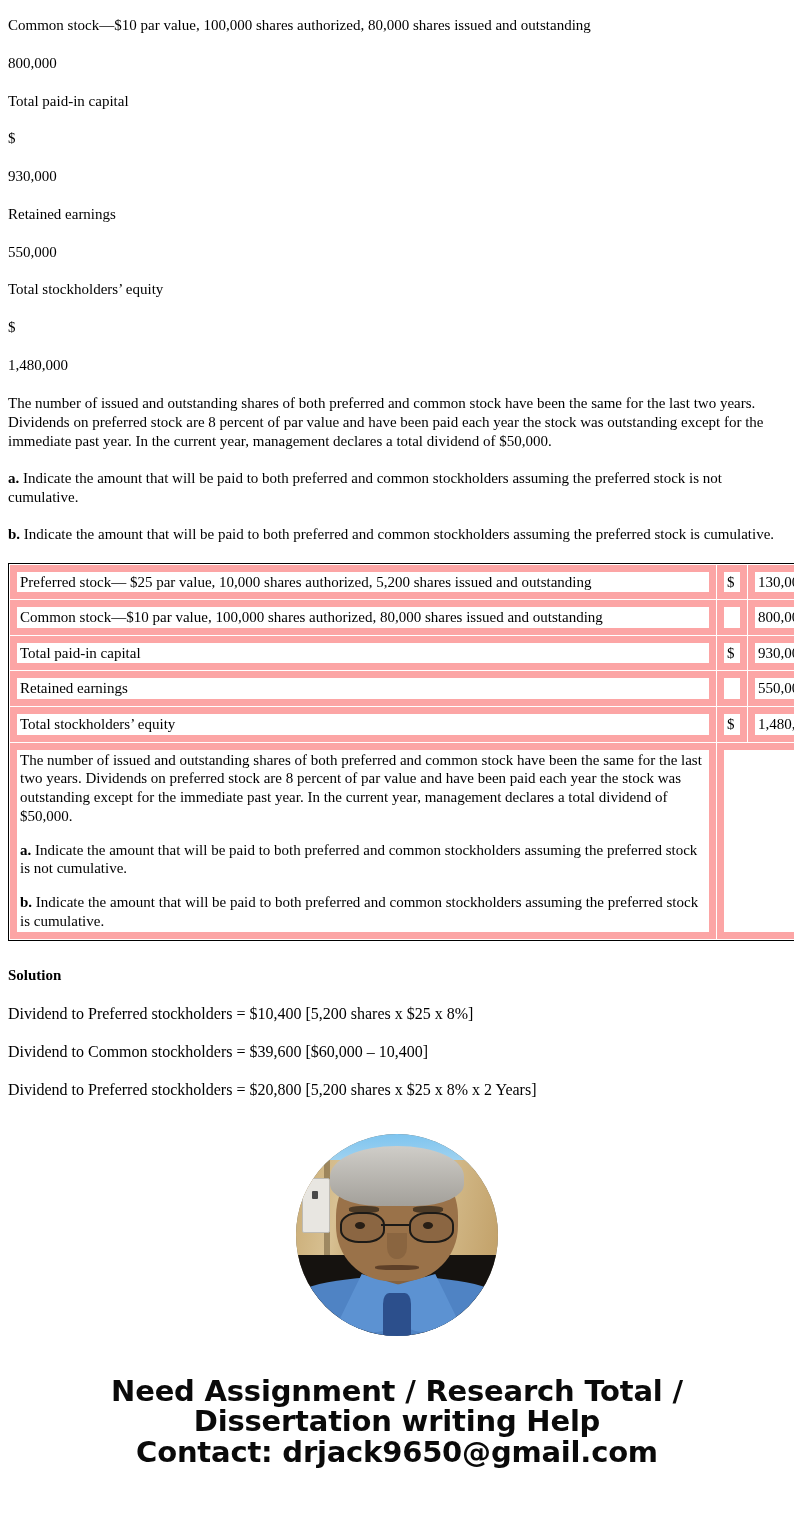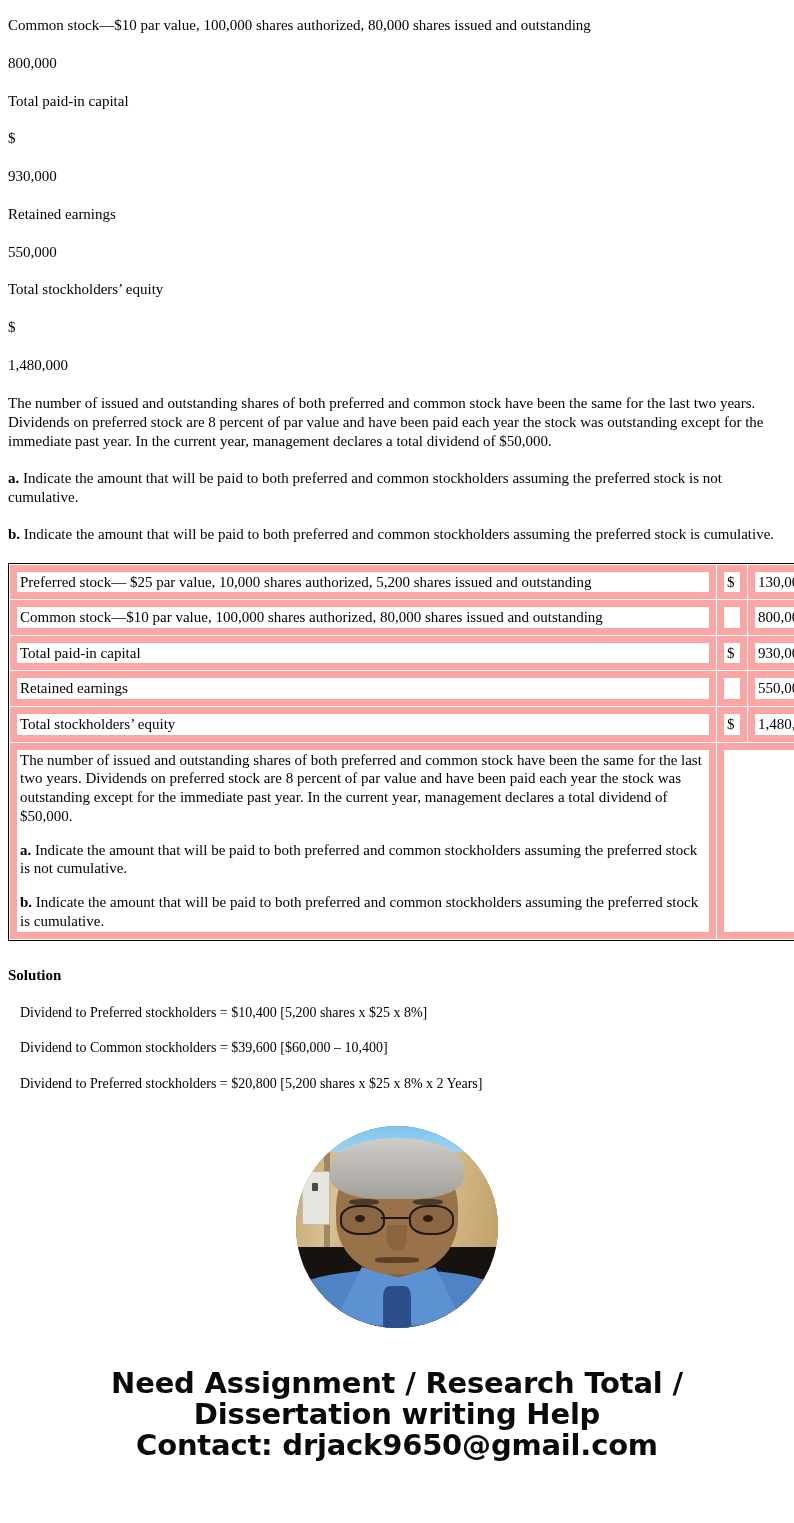--- a/index.html
+++ b/index.html
@@ -80,24 +80,24 @@
     padding: 0 8px;
   }
   .req-heading {
     font-size: 15px;
     font-weight: bold;
     line-height: 1.28;
     margin: 0 0 18px 0;
     padding: 0 8px;
   }
   .calc-line {
-    font-size: 14px;
+    font-size: 16px;
     line-height: 1.25;
     margin: 0 0 18px 0;
-    padding: 0 20px;
+    padding: 0 8px;
   }
 
   
   .avatar-wrap {
     margin-top: 34px;
     display: flex;
     justify-content: center;
   }
   .avatar {
     position: relative;

